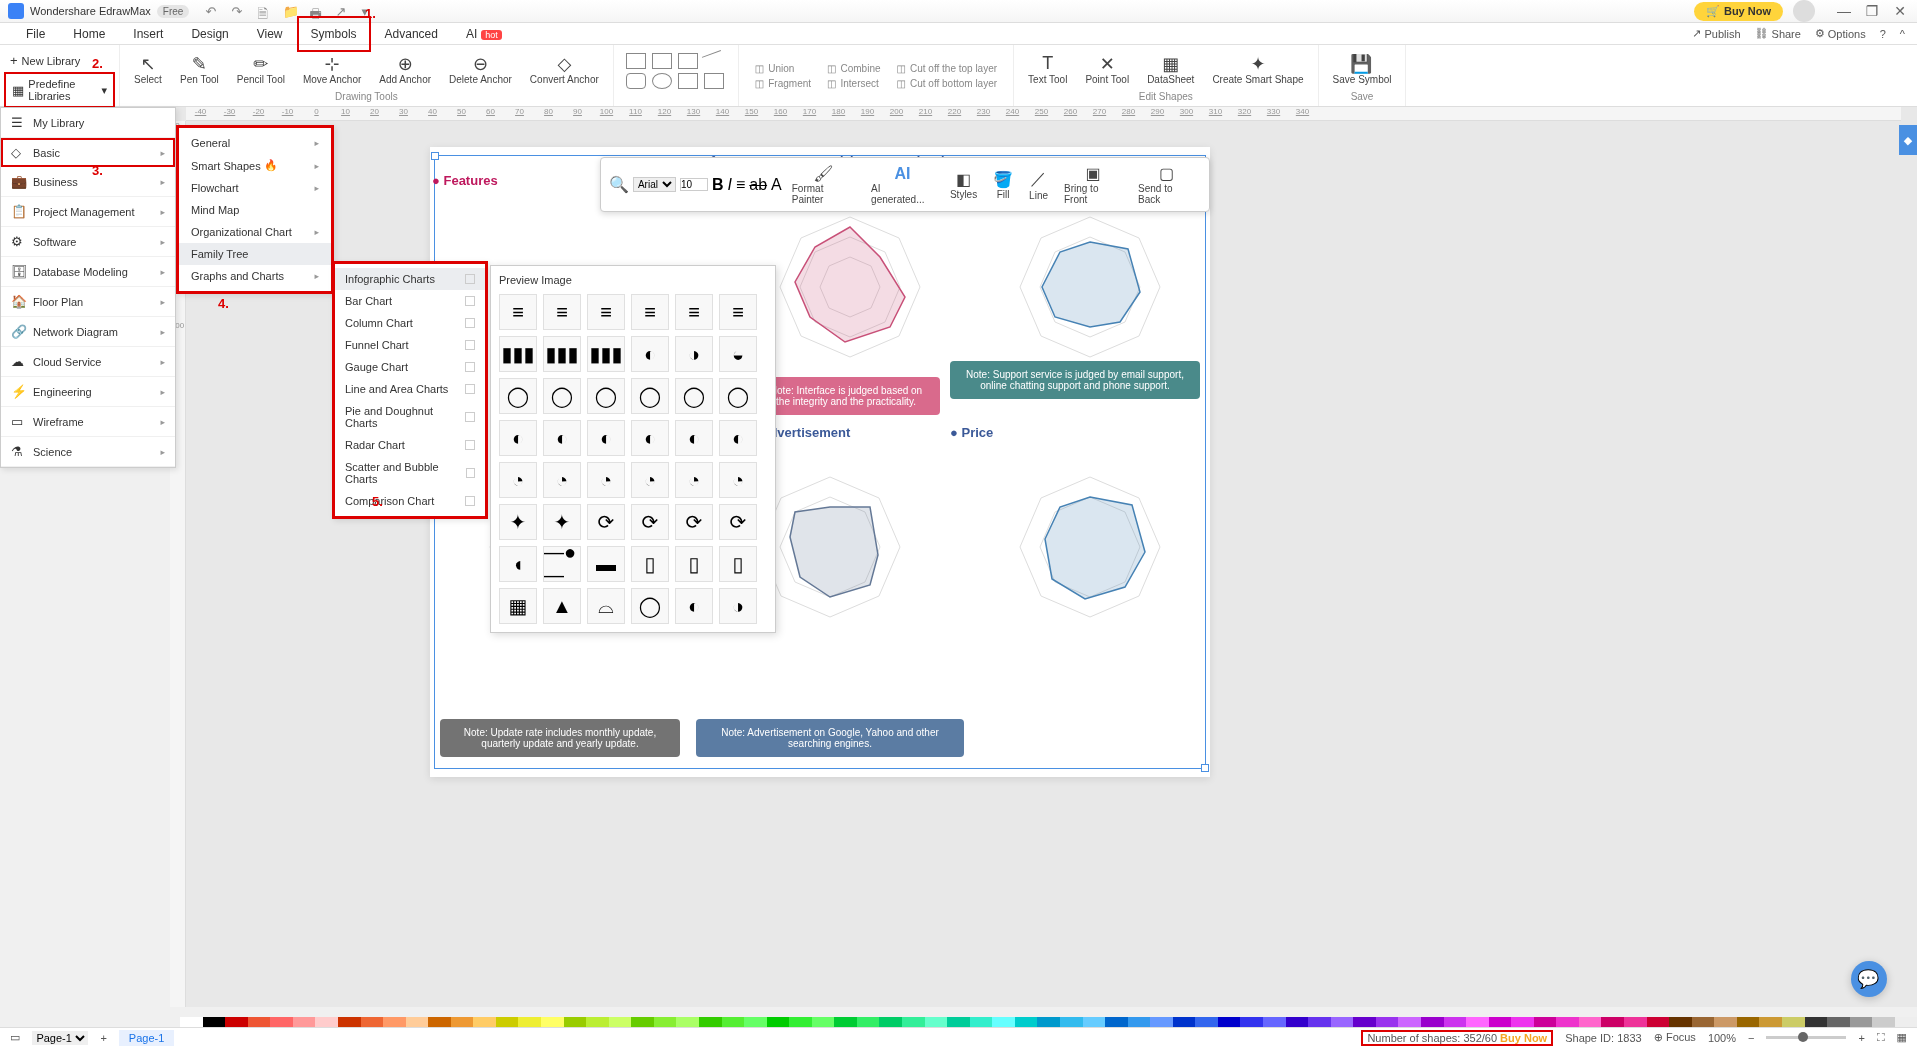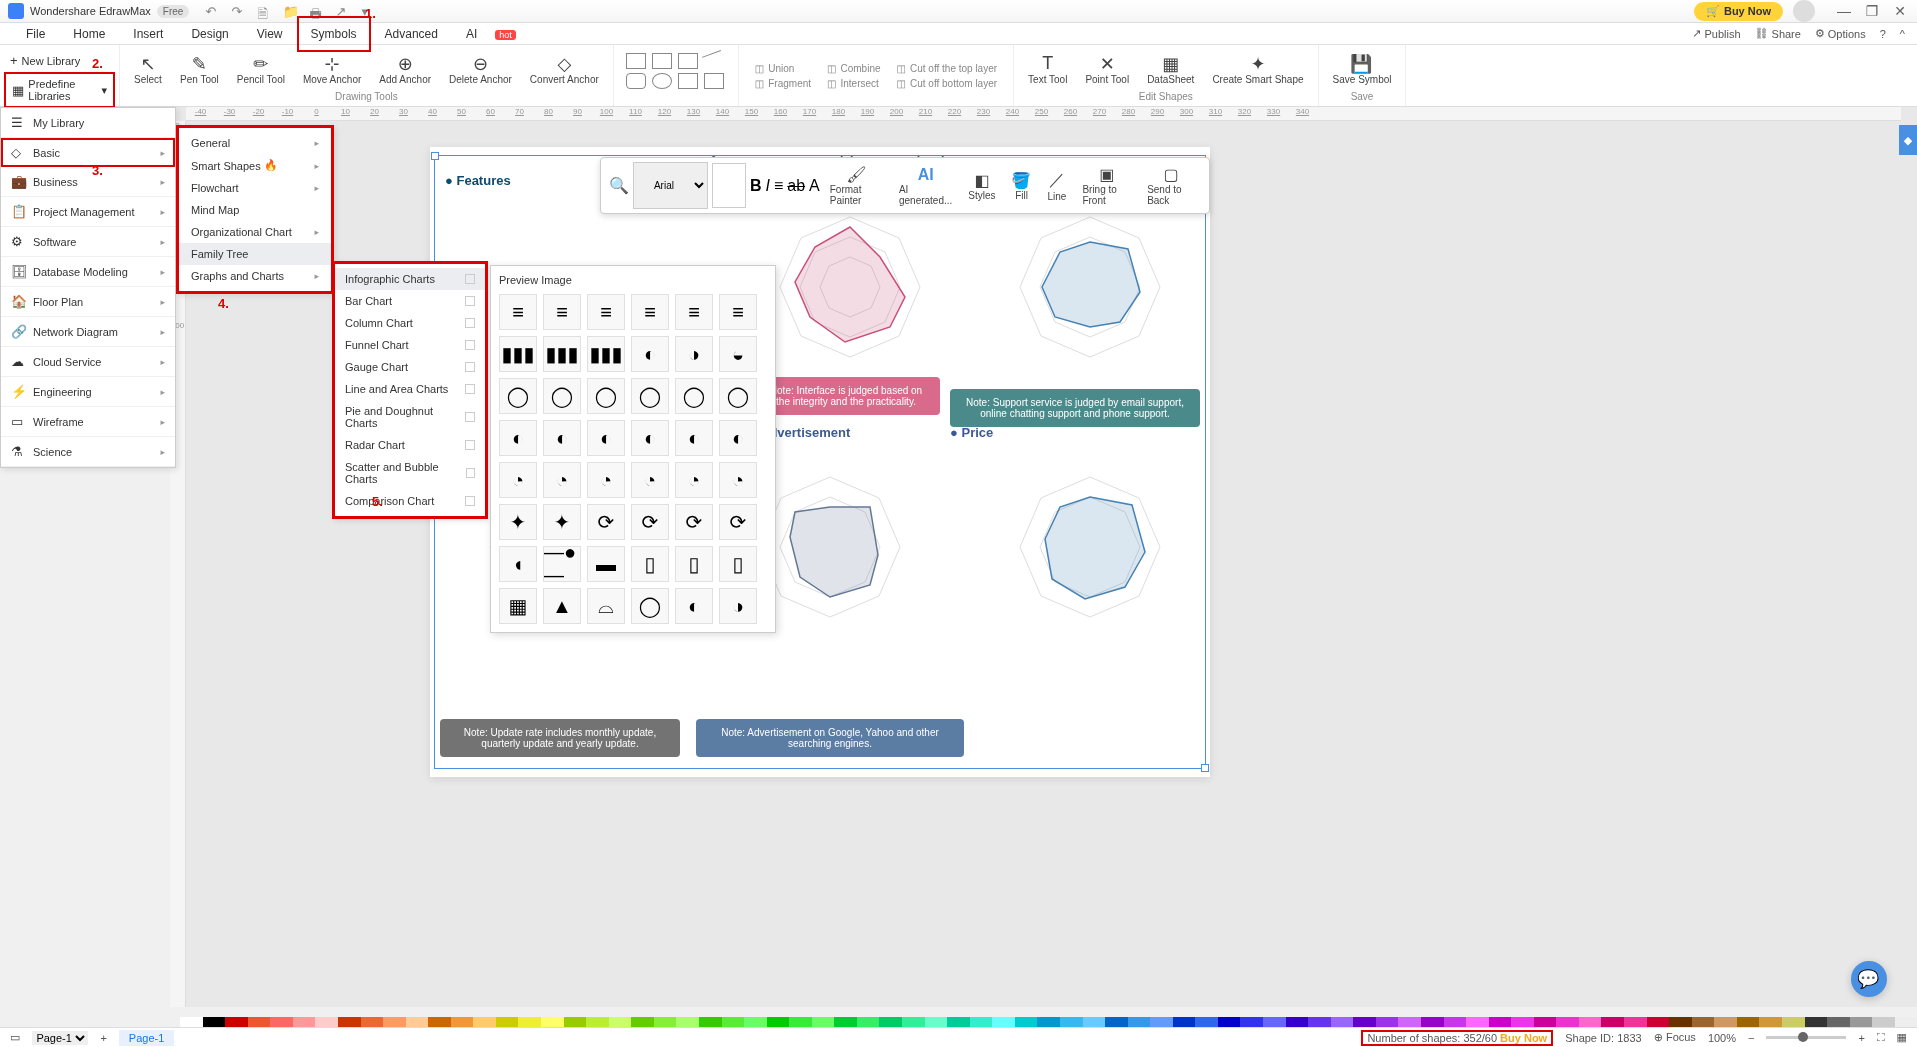--- a/index.html
+++ b/index.html
@@ -14,21 +14,21 @@
 .titlebar .toolbar-icons span { width: 14px; height: 14px; color: #888; font-size: 13px; cursor: pointer; }
 .titlebar .spacer { flex: 1; }
 .titlebar .buy-now { background: #ffd43b; padding: 3px 12px; border-radius: 14px; font-size: 11px; font-weight: 600; color: #333; margin-right: 10px; display: flex; align-items: center; gap: 4px; }
 .titlebar .avatar { width: 22px; height: 22px; border-radius: 50%; background: #ddd; margin-right: 10px; }
 .titlebar .window-btn { width: 18px; height: 18px; color: #666; font-size: 14px; margin-left: 10px; cursor: pointer; display: flex; align-items: center; justify-content: center; }
 
 
 .menubar { height: 22px; background: #fff; display: flex; align-items: center; padding: 0 12px; border-bottom: 1px solid #e0e0e0; }
 .menubar .menu-item { font-size: 12px; color: #333; padding: 3px 14px; cursor: pointer; }
 .menubar .menu-item.active { border: 2px solid #d00; padding: 9px 12px; }
-.menubar .hot-badge { font-size: 9px; background: #ff4444; color: white; padding: 0 4px; border-radius: 3px; margin-left: 18px; }
+.menubar .hot-badge { font-size: 9px; background: #ff4444; color: white; padding: 0 4px; border-radius: 3px; margin-left: 4px; }
 .menubar .right-actions { margin-left: auto; display: flex; gap: 14px; font-size: 11px; color: #555; }
 .menubar .right-actions span { display: flex; align-items: center; gap: 3px; cursor: pointer; }
 
 
 .ribbon { height: 62px; background: #fff; display: flex; border-bottom: 1px solid #ddd; }
 .ribbon-left { width: 120px; border-right: 1px solid #eee; padding: 4px; }
 .ribbon-left .btn { font-size: 11px; color: #333; padding: 4px 6px; display: flex; align-items: center; gap: 4px; cursor: pointer; }
 .ribbon-left .btn.highlighted { border: 2px solid #d00; }
 .ribbon-left .btn .icon { font-size: 13px; }
 .ribbon-group { display: flex; flex-direction: column; align-items: center; padding: 4px 8px; border-right: 1px solid #eee; }
@@ -75,21 +75,21 @@
 .ruler-v span { display: block; height: 50px; text-align: center; writing-mode: horizontal-tb; }
 .canvas-paper { position: absolute; top: 40px; left: 260px; width: 780px; height: 630px; background: #fff; box-shadow: 0 2px 8px rgba(0,0,0,0.1); }
 .canvas-paper .selection { position: absolute; top: 8px; left: 4px; right: 4px; bottom: 8px; border: 1px solid #4a90e2; }
 .canvas-paper .selection::before, .canvas-paper .selection::after { content: ''; position: absolute; width: 6px; height: 6px; background: #fff; border: 1px solid #4a90e2; }
 .canvas-paper .selection::before { top: -4px; left: -4px; }
 .canvas-paper .selection::after { bottom: -4px; right: -4px; }
 .canvas-title { text-align: center; font-size: 20px; color: #3b5998; padding-top: 6px; font-weight: 400; }
 .floating-toolbar { position: absolute; top: 10px; left: 170px; background: #fff; border: 1px solid #ccc; border-radius: 4px; display: flex; align-items: center; gap: 4px; padding: 4px 8px; box-shadow: 0 2px 6px rgba(0,0,0,0.15); z-index: 40; }
 .floating-toolbar .ft-item { font-size: 10px; color: #444; padding: 2px 6px; cursor: pointer; display: flex; flex-direction: column; align-items: center; }
 .floating-toolbar .ft-item .icon { font-size: 16px; }
-.floating-toolbar select, .floating-toolbar input { font-size: 10px; border: 1px solid #ccc; padding: 16px; }
+.floating-toolbar select, .floating-toolbar input { font-size: 10px; border: 1px solid #ccc; padding: 0; }
 .note-box { font-size: 10px; color: #fff; padding: 8px 12px; border-radius: 4px; text-align: center; }
 .note-box.orange { background: #737373; }
 .note-box.pink { background: #d96a8c; }
 .note-box.blue { background: #5b7ca3; }
 .note-box.teal { background: #4a8a8a; }
 
 
 .color-bar { position: absolute; bottom: 20px; left: 180px; right: 0; height: 10px; display: flex; }
 .color-bar .sw { flex: 1; height: 100%; cursor: pointer; }
 
@@ -534,24 +534,24 @@
       <div class="ft-item">
           <span class="icon">▣</span>
           <span>Bring to Front</span>
         </div>
       <div class="ft-item">
           <span class="icon">▢</span>
           <span>Send to Back</span>
         </div>
     </div>
 
-    <div style="position:absolute;top:26px;left:15px;font-size:13px;font-weight:600;color:#0c4a6e">● <span>Features</span></div>
+    <div style="position:absolute;top:26px;left:2px;font-size:13px;font-weight:600;color:#be185d">● <span>Features</span></div>
 
     <div style="position:absolute;top:230px;left:322px;right:270px" class="note-box pink">Note: Interface is judged based on the integrity and the practicality.</div>
-    <div style="position:absolute;top:242px;right:10px;width:250px" class="note-box teal">Note: Support service is judged by email support, online chatting support and phone support.</div>
+    <div style="position:absolute;top:214px;right:10px;width:250px" class="note-box teal">Note: Support service is judged by email support, online chatting support and phone support.</div>
 
     <div style="position:absolute;top:278px;left:330px;font-size:13px;font-weight:600;color:#3b5998"><span>Advertisement</span></div>
     <div style="position:absolute;top:278px;left:520px;font-size:13px;font-weight:600;color:#3b5998">● <span>Price</span></div>
 
     <svg style="position:absolute;top:50px;left:310px;width:220px;height:180px">
       <g transform="translate(110,90)">
         <polygon points="0,-70 49,-49 70,0 49,49 0,70 -49,49 -70,0 -49,-49" fill="none" stroke="#ddd"></polygon>
         <polygon points="0,-50 35,-35 50,0 35,35 0,50 -35,35 -50,0 -35,-35" fill="none" stroke="#ddd"></polygon>
         <polygon points="0,-30 21,-21 30,0 21,21 0,30 -21,21 -30,0 -21,-21" fill="none" stroke="#ddd"></polygon>
         <polygon points="0,-60 30,-30 55,10 40,40 -5,55 -40,30 -55,-5 -35,-40" fill="rgba(200,80,120,0.2)" stroke="#c85078" stroke-width="1.5"></polygon>

